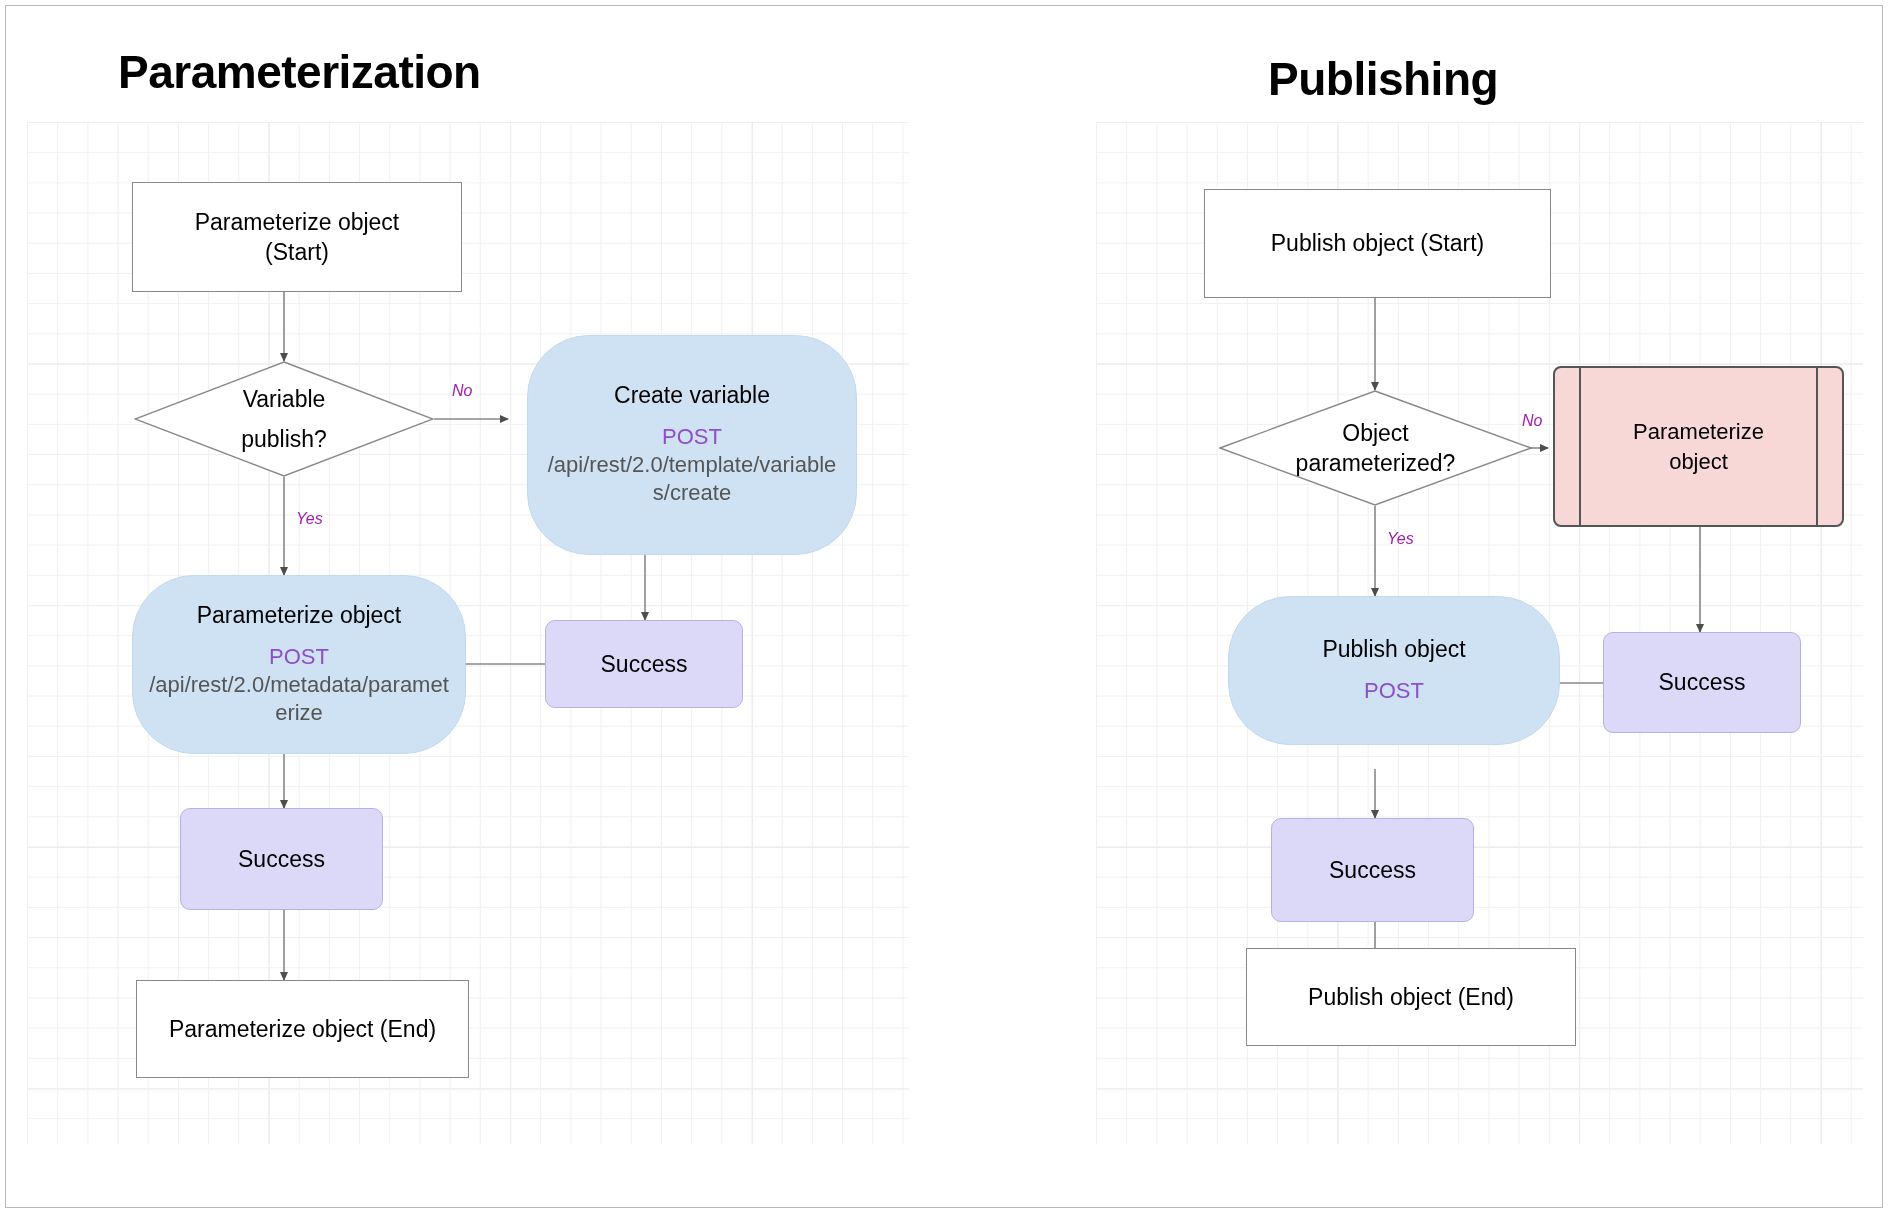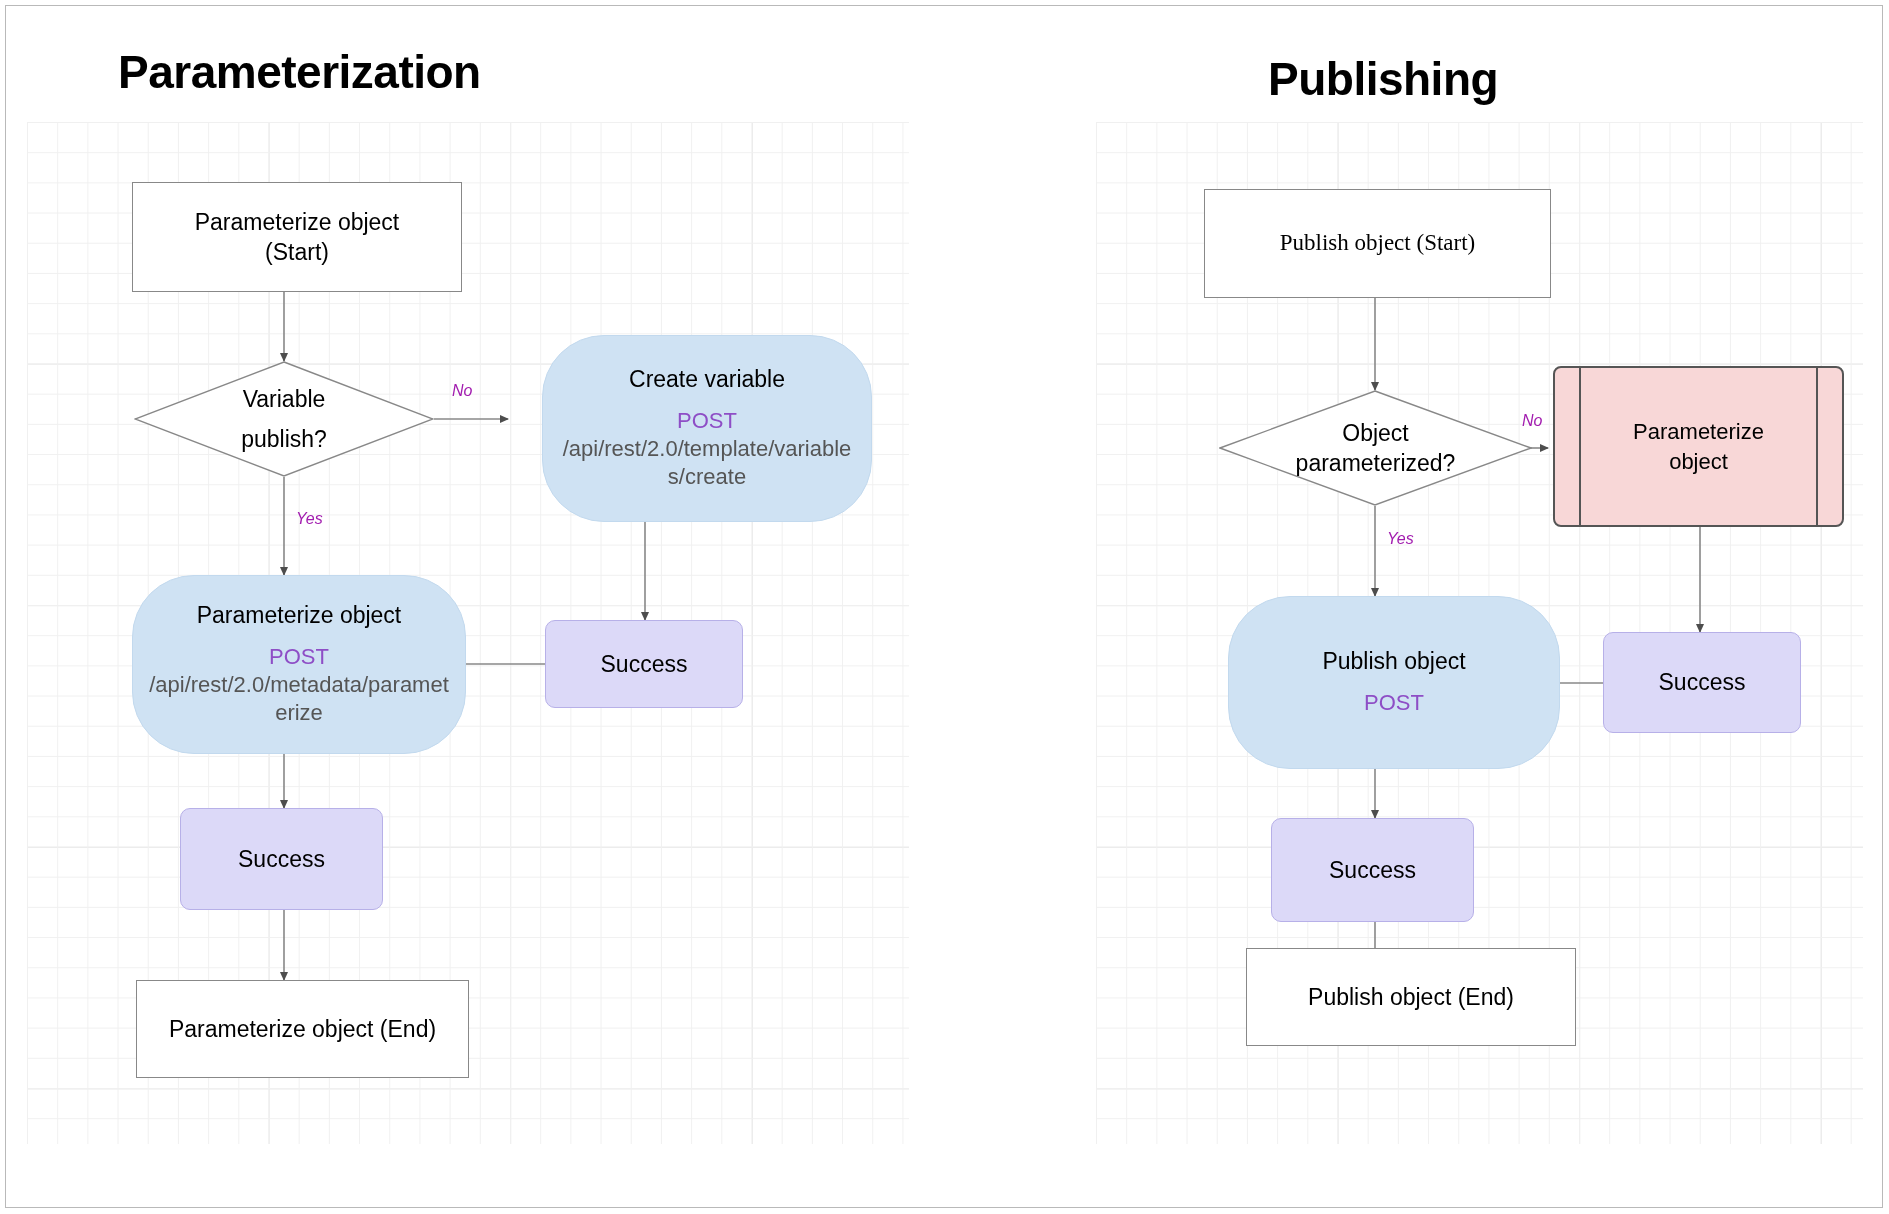--- a/index.html
+++ b/index.html
@@ -193,21 +193,21 @@
   </div>
 
   <div class="node node-diamond" style="left:134px; top:361px; width:300px; height:116px;gap:10px;">
     <svg class="diamond-shape" viewBox="0 0 300 116" preserveAspectRatio="none">
       <polygon points="150,1 299,58 150,115 1,58" fill="#ffffff" stroke="#888888" stroke-width="1.4" vector-effect="non-scaling-stroke"></polygon>
     </svg>
     <span class="lbl">Variable</span>
     <span class="lbl">publish?</span>
   </div>
 
-  <div class="node node-api" style="left:542px; top:335px; width:330px; height:187px;">
+  <div class="node node-api" style="left:527px; top:335px; width:330px; height:220px;">
     <span class="title">Create variable</span>
     <span class="method">POST</span>
     <span class="path">/api/rest/2.0/template/variables/create</span>
   </div>
 
   <div class="node node-api" style="left:132px; top:575px; width:334px; height:179px;">
     <span class="title">Parameterize object</span>
     <span class="method">POST</span>
     <span class="path">/api/rest/2.0/metadata/parameterize</span>
   </div>
@@ -241,40 +241,40 @@
     <line x1="1560" y1="683" x2="1603" y2="683" stroke="#888888" stroke-width="1.6"></line>
 
     <line x1="1375" y1="769" x2="1375" y2="818" stroke="#888888" stroke-width="1.6" marker-end="url(#arrow2)"></line>
 
     <line x1="1375" y1="922" x2="1375" y2="992" stroke="#888888" stroke-width="1.6" marker-end="url(#arrow2)"></line>
   </svg>
 
   <div class="edge-label" style="left:1522px; top:412px;">No</div>
   <div class="edge-label" style="left:1387px; top:530px;">Yes</div>
 
-  <div class="node node-rect" style="left:1204px; top:189px; width:347px; height:109px;font-family:Liberation Serif, serif;">
+  <div class="node node-rect" style="left:1204px; top:189px; width:347px; height:109px;">
     <span class="lbl">Publish object (Start)</span>
   </div>
 
   <div class="node node-diamond" style="left:1219px; top:390px; width:313px; height:116px;">
     <svg class="diamond-shape" viewBox="0 0 313 116" preserveAspectRatio="none">
       <polygon points="156,1 312,58 156,115 1,58" fill="#ffffff" stroke="#888888" stroke-width="1.4" vector-effect="non-scaling-stroke"></polygon>
     </svg>
     <span class="lbl">Object</span>
     <span class="lbl">parameterized?</span>
   </div>
 
   <div class="node node-subprocess" style="left:1553px; top:366px; width:291px; height:161px;">
     <span class="bar bar-left"></span>
     <span class="bar bar-right"></span>
     <span class="lbl">Parameterize</span>
     <span class="lbl">object</span>
   </div>
 
-  <div class="node node-api" style="left:1228px; top:596px; width:332px; height:173px;">
+  <div class="node node-api" style="left:1228px; top:596px; width:332px; height:149px;">
     <span class="title">Publish object</span>
     <span class="method">POST</span>
   </div>
 
   <div class="node node-success" style="left:1603px; top:632px; width:198px; height:101px;">
     <span class="lbl">Success</span>
   </div>
 
   <div class="node node-success" style="left:1271px; top:818px; width:203px; height:104px;">
     <span class="lbl">Success</span>

